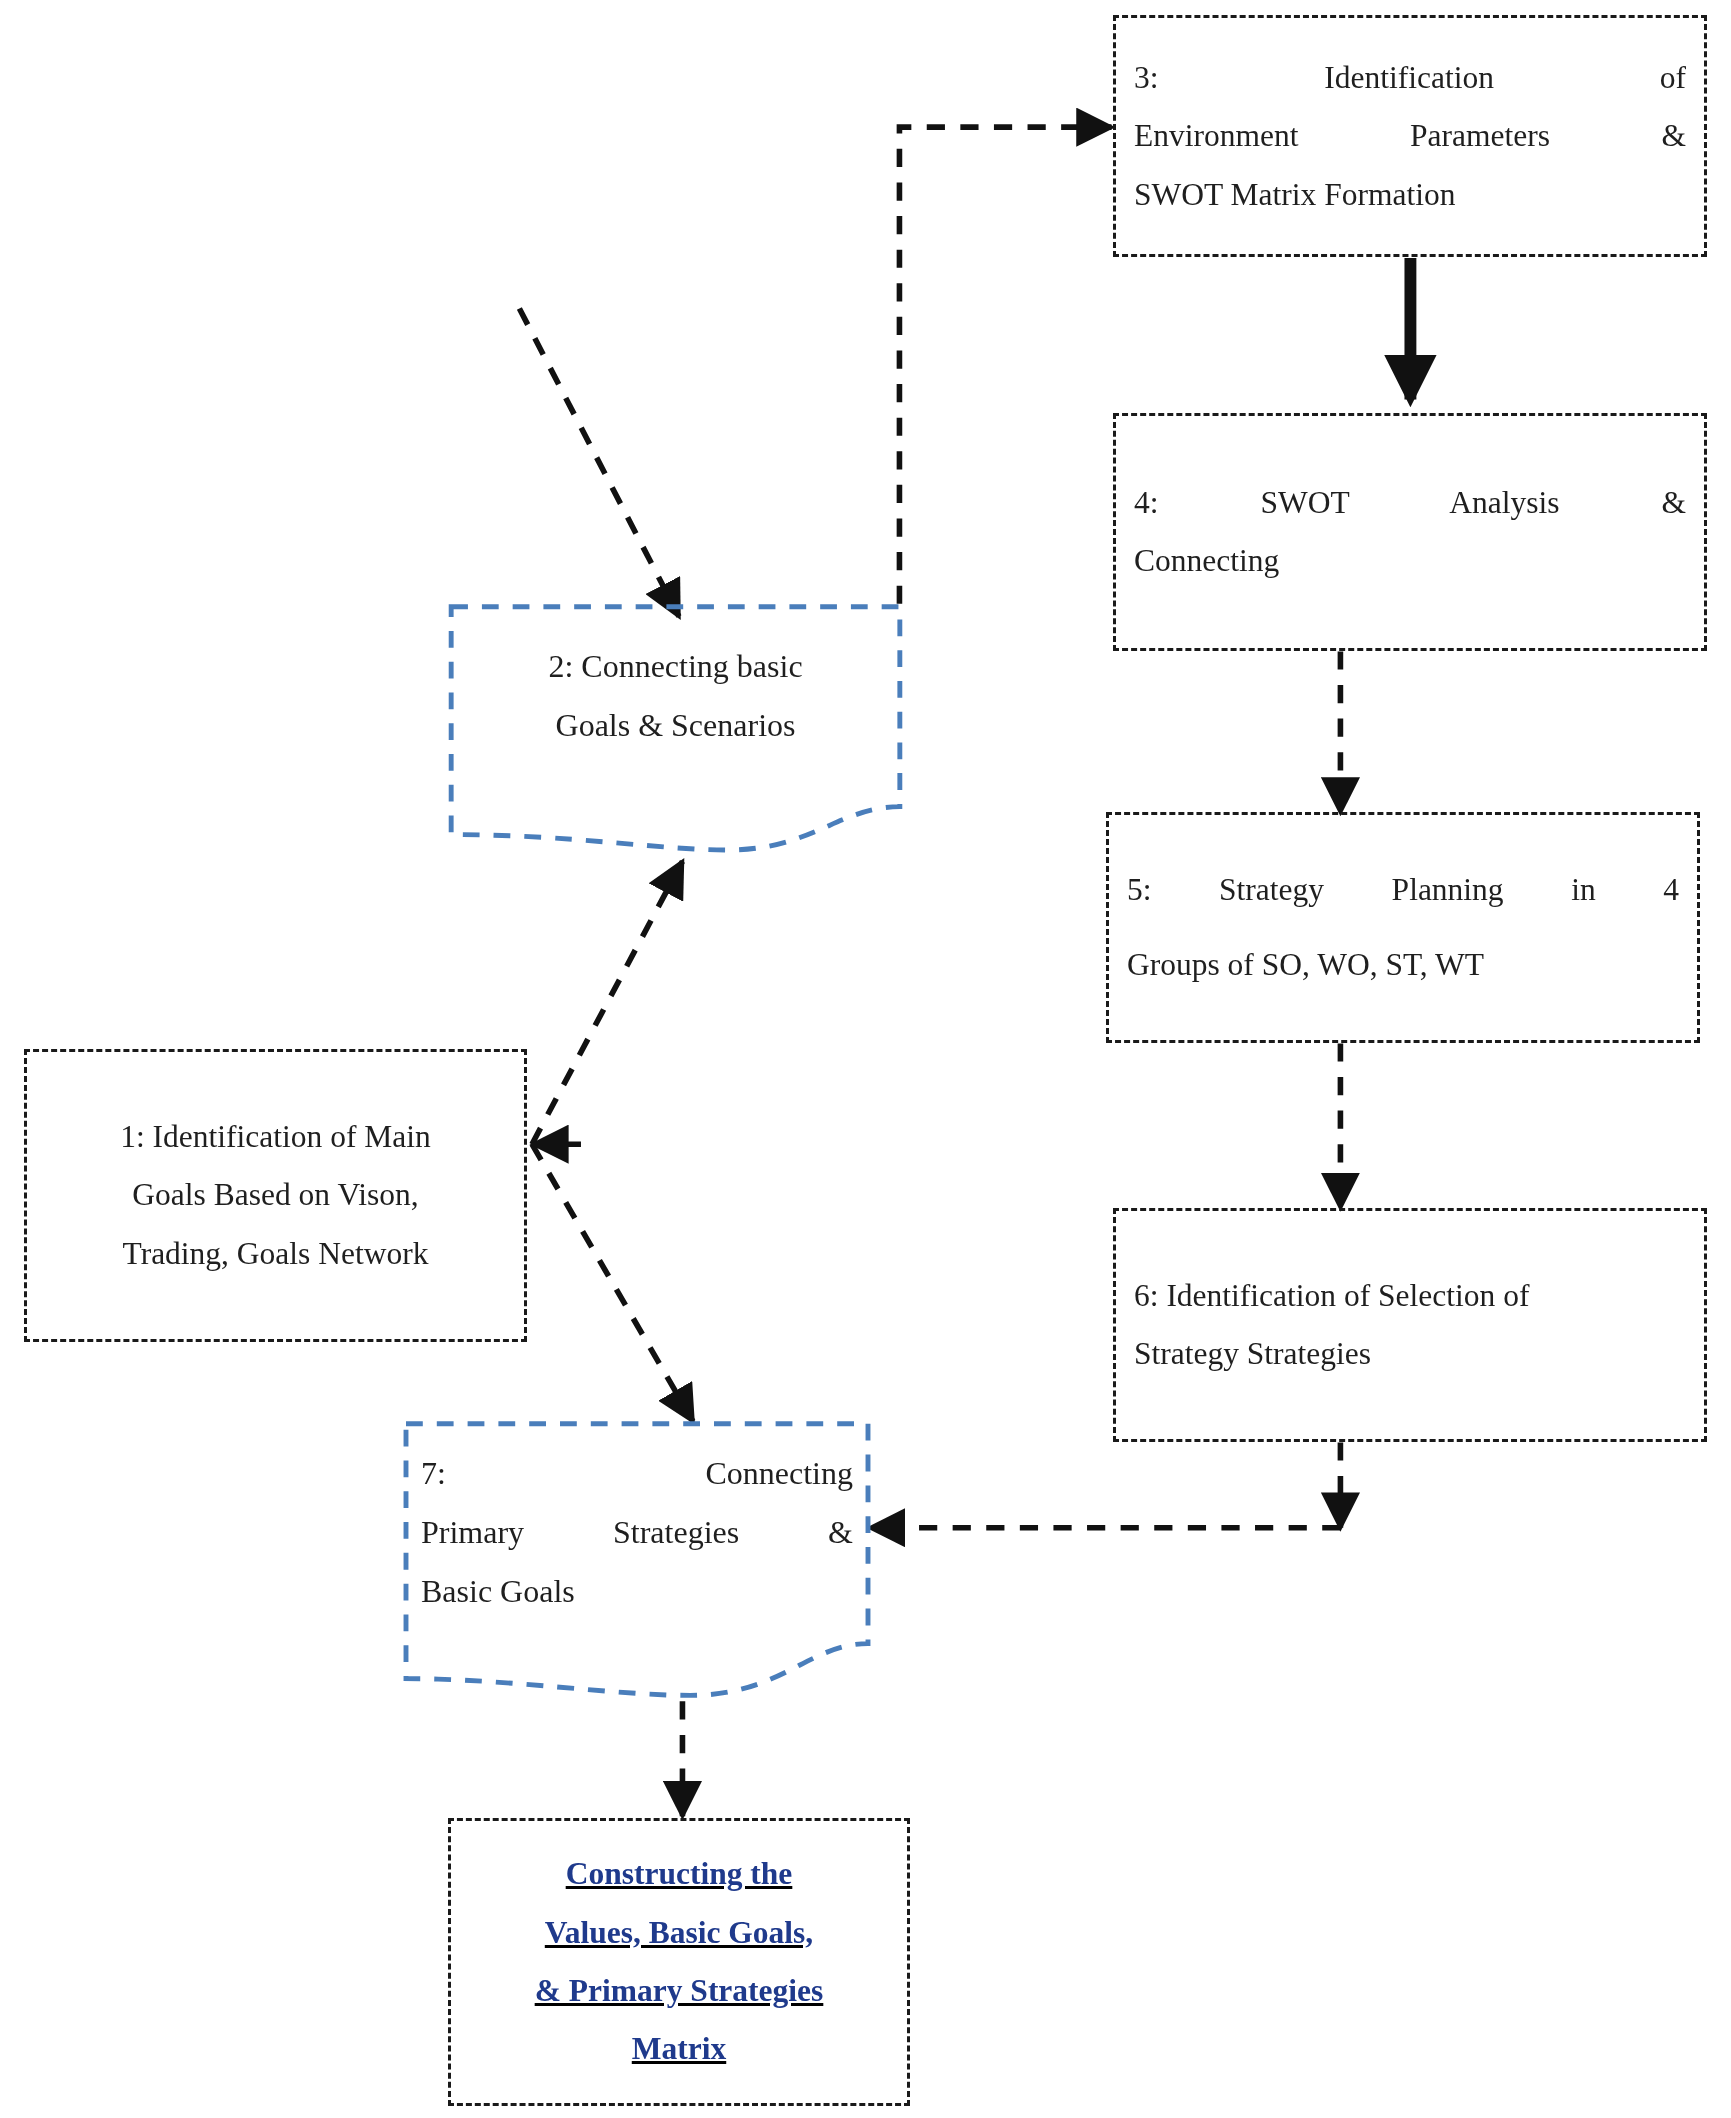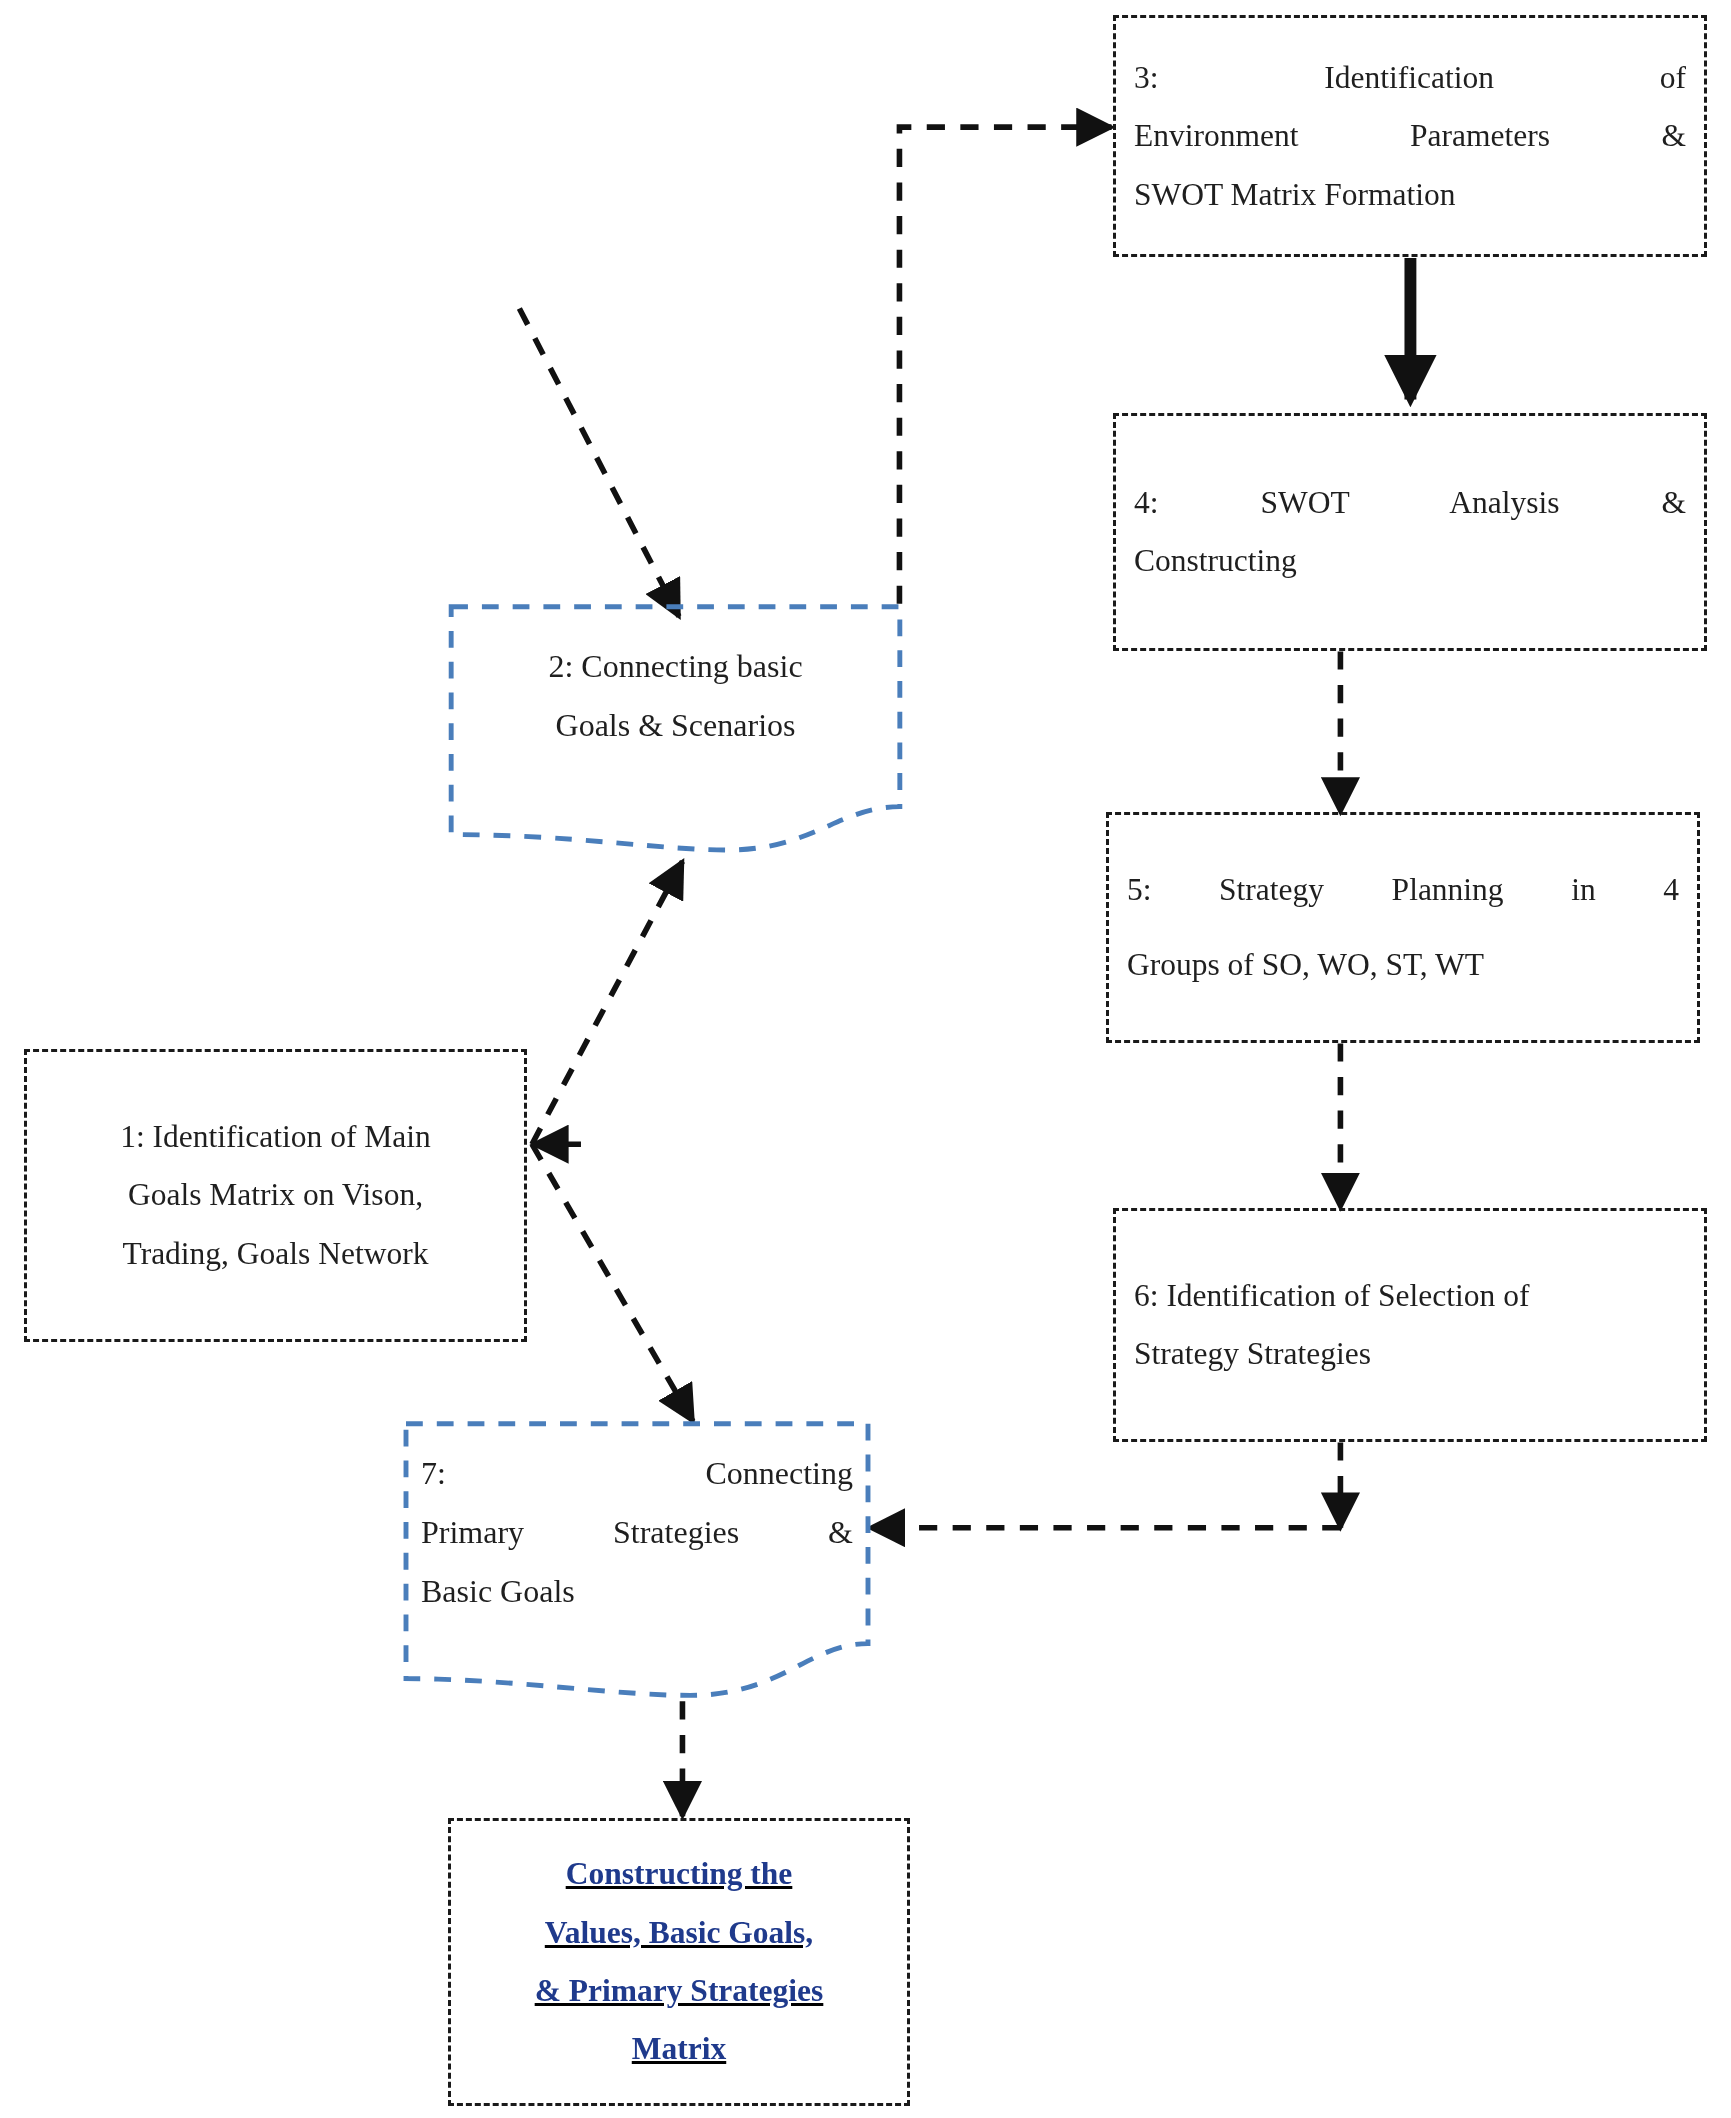--- a/index.html
+++ b/index.html
@@ -112,21 +112,21 @@
 
 
   <div class="node rect-black" style="left:1113px; top:15.4px; width:594px; height:242px;">
     <span class="txt just fs-main">3:        Identification        of</span>
     <span class="txt just fs-main">Environment   Parameters   &amp;</span>
     <span class="txt left fs-main">SWOT Matrix Formation</span>
   </div>
 
   <div class="node rect-black" style="left:1113px; top:413px; width:594px; height:238px;">
     <span class="txt just fs-main">4:    SWOT    Analysis    &amp;</span>
-    <span class="txt left fs-main">Constructing</span>
+    <span class="txt left fs-main">Connecting</span>
   </div>
 
   <div class="node rect-black" style="left:1106px; top:812px; width:594px; height:231px;gap:16px;">
     <span class="txt just fs-main">5:   Strategy   Planning   in   4</span>
     <span class="txt left fs-main">Groups of SO, WO, ST, WT</span>
   </div>
 
   <div class="node rect-black" style="left:1113px; top:1208px; width:594px; height:234px;">
     <span class="txt left fs-main">6: Identification of Selection of</span>
     <span class="txt left fs-main">Strategy Strategies</span>
@@ -139,21 +139,21 @@
                C 300 352 180 330 4 330 Z" fill="none" stroke="#4a7ebb" stroke-width="7" stroke-dasharray="24 20"></path>
     </svg>
   </div>
   <div class="doc-text" style="left:448px; top:637px; width:455px; height:154px;">
     <span class="txt ctr fs-doc">2: Connecting basic</span>
     <span class="txt ctr fs-doc">Goals &amp; Scenarios</span>
   </div>
 
   <div class="node rect-black" style="left:24px; top:1049px; width:503px; height:293px;">
     <span class="txt ctr fs-main">1: Identification of Main</span>
-    <span class="txt ctr fs-main">Goals Matrix on Vison,</span>
+    <span class="txt ctr fs-main">Goals Based on Vison,</span>
     <span class="txt ctr fs-main">Trading, Goals Network</span>
   </div>
 
   <div class="doc-shape" style="left:403px; top:1421px; width:468px; height:280px;">
     <svg width="468" height="280" viewBox="0 0 668 400">
       <path d="M 4 4 L 664 4 L 664 318
                C 580 318 540 392 410 392
                C 300 392 150 368 4 368 Z" fill="none" stroke="#4a7ebb" stroke-width="7" stroke-dasharray="24 20"></path>
     </svg>
   </div>

